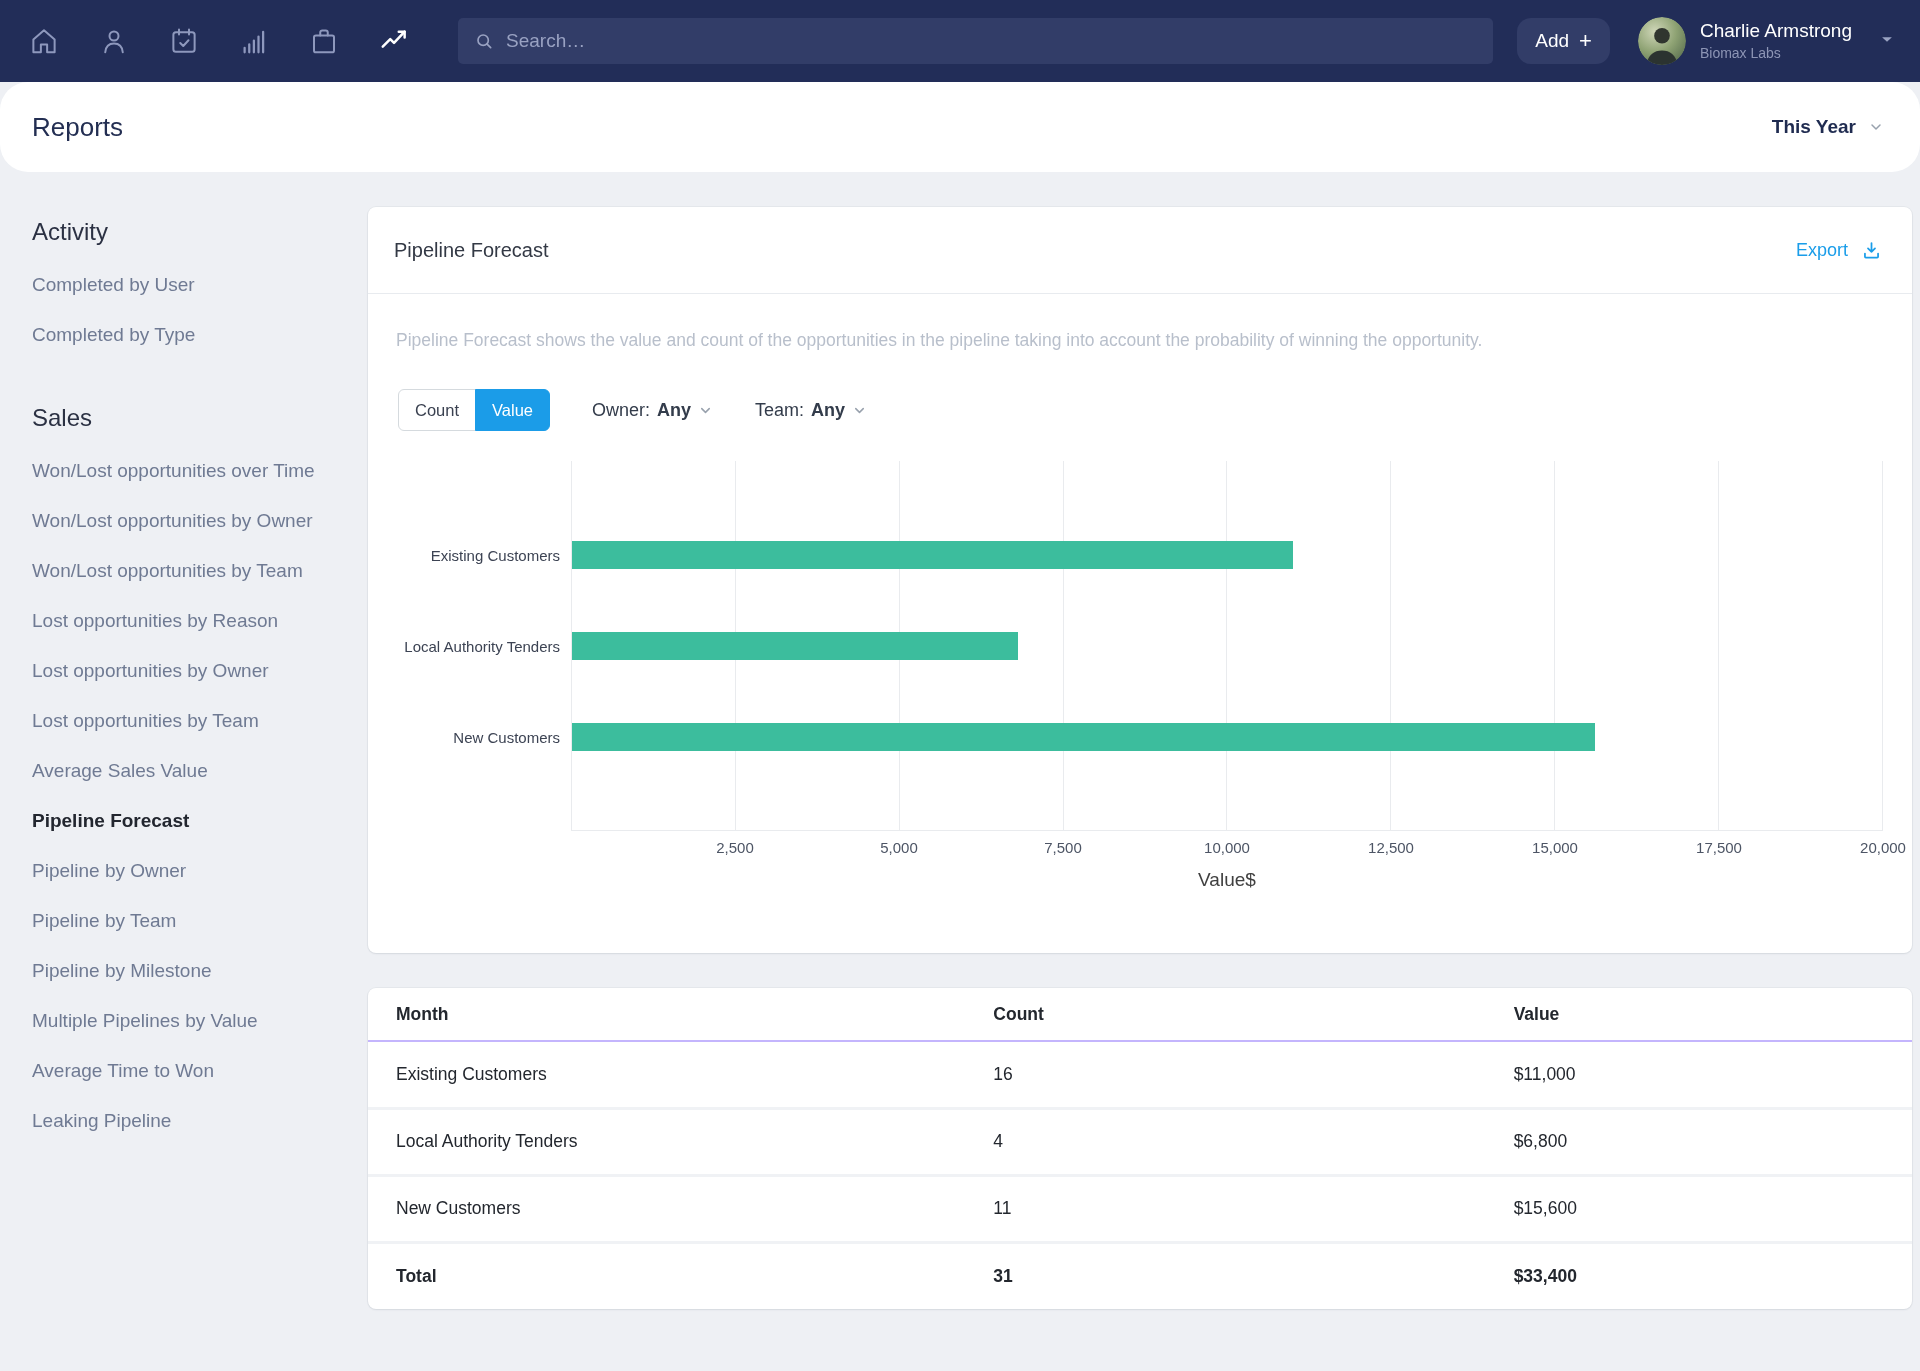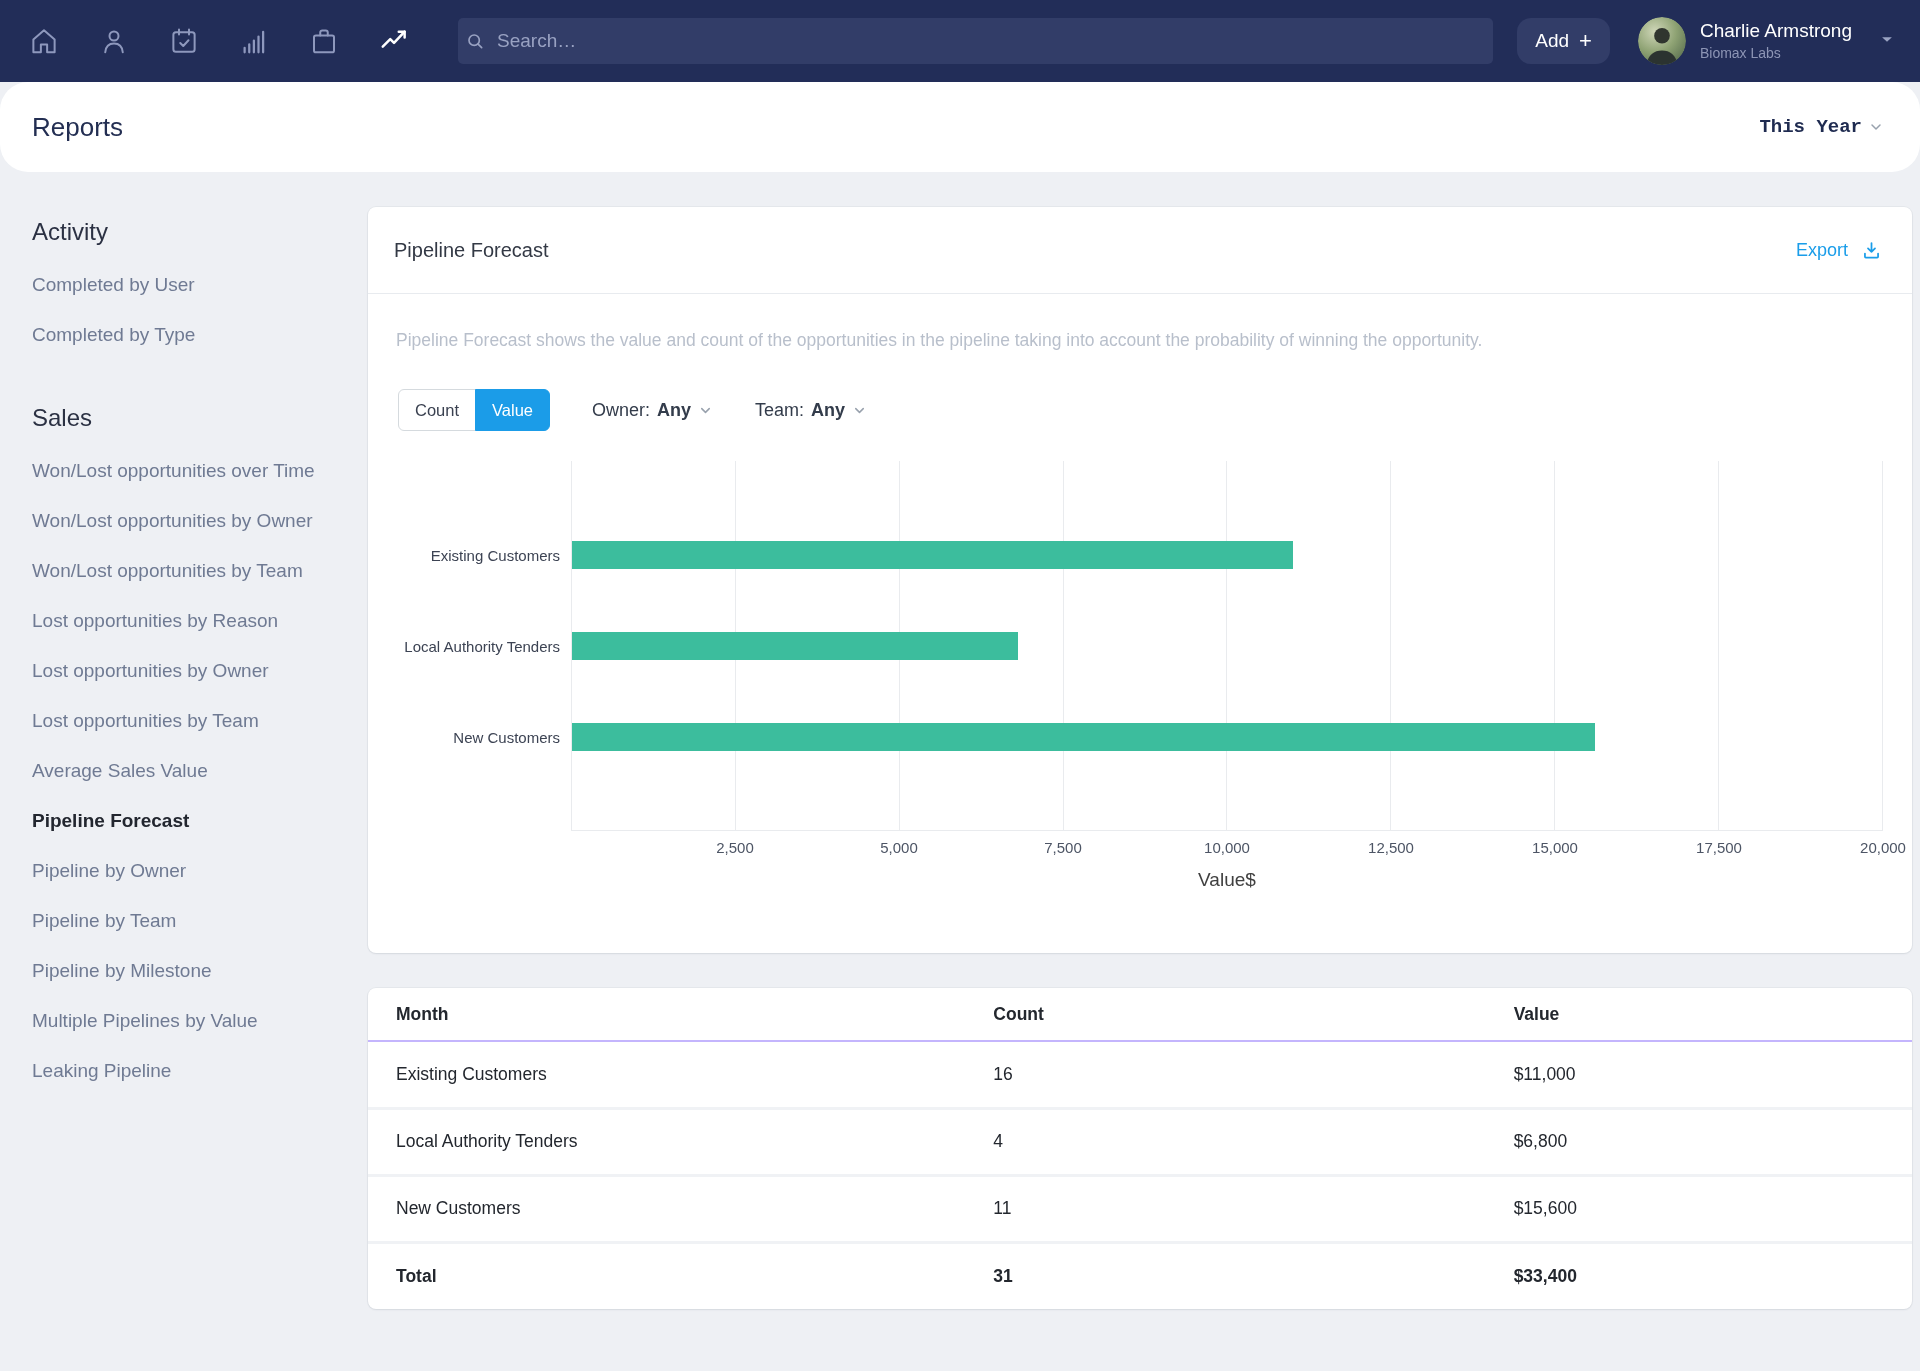--- a/index.html
+++ b/index.html
@@ -16,21 +16,21 @@
     height:82px; background:#222d58;
     display:flex; align-items:center;
     padding:0 24px 0 28px;
   }
   .nav-icons { display:flex; align-items:center; gap:38px; margin-right:48px; }
   .nav-icon { width:32px; height:32px; color:#8e98bd; cursor:pointer; display:flex; align-items:center; justify-content:center; }
   .nav-icon svg { width:30px; height:30px; }
   .nav-icon.active { color:#ffffff; }
   .searchbox {
     flex:0 0 1035px; height:46px; background:#323d68; border-radius:5px;
-    display:flex; align-items:center; padding:0 7px; gap:12px;
+    display:flex; align-items:center; padding:0 16px; gap:12px;
   }
   .searchbox svg { width:20px; height:20px; color:#99a2c2; flex:none; }
   .searchbox input {
     background:transparent; border:none; outline:none; width:100%;
     font-family:"Liberation Sans", sans-serif;
     font-size:19px; color:#d7dcef;
   }
   .searchbox input::placeholder { color:#99a2c2; opacity:1; }
   .nav-right { margin-left:auto; display:flex; align-items:center; }
   .add-btn {
@@ -46,21 +46,21 @@
   .user-org { color:#8d95b5; font-size:14px; margin-top:2px; }
   .user-caret { margin-left:26px; color:#9aa3c2; }
   .user-caret svg { width:18px; height:18px; }
 
   
   .pageband {
     height:90px; background:#ffffff;
     display:flex; align-items:center; padding:0 36px 0 32px;border-radius:28px;
   }
   .page-title { font-size:26px; color:#232e52; font-weight:400; }
-  .period { margin-left:auto; display:flex; align-items:center; gap:6px; cursor:pointer;font-family:Liberation Mono, monospace; }
+  .period { margin-left:auto; display:flex; align-items:center; gap:12px; cursor:pointer; }
   .period-label { font-size:19px; font-weight:700; color:#1f2b50; }
   .period svg { width:16px; height:16px; color:#98a1ad; }
 
   
   .content { display:flex; align-items:flex-start; }
   .sidebar { width:368px; flex:none; padding:46px 10px 0 32px; }
   .side-heading { font-size:24px; font-weight:400; color:#2b3143; }
   .side-list { list-style:none; margin:14px 0 44px 0; }
   .side-list li {
     height:50px; display:flex; align-items:center;
@@ -245,20 +245,21 @@
       <li>Won/Lost opportunities by Team</li>
       <li>Lost opportunities by Reason</li>
       <li>Lost opportunities by Owner</li>
       <li>Lost opportunities by Team</li>
       <li>Average Sales Value</li>
       <li class="active">Pipeline Forecast</li>
       <li>Pipeline by Owner</li>
       <li>Pipeline by Team</li>
       <li>Pipeline by Milestone</li>
       <li>Multiple Pipelines by Value</li>
+      <li>Average Time to Won</li>
       <li>Leaking Pipeline</li>
     </ul>
   </aside>
 
   <main class="main">
 
     <section class="card">
       <div class="card-head">
         <h3 class="card-title">Pipeline Forecast</h3>
         <div class="export">

